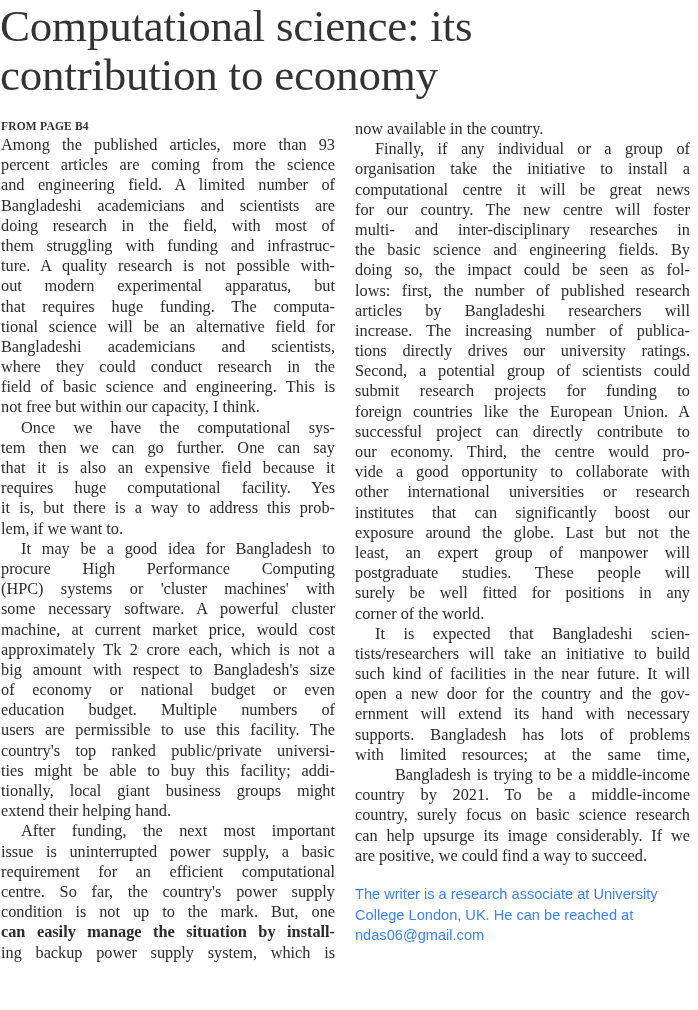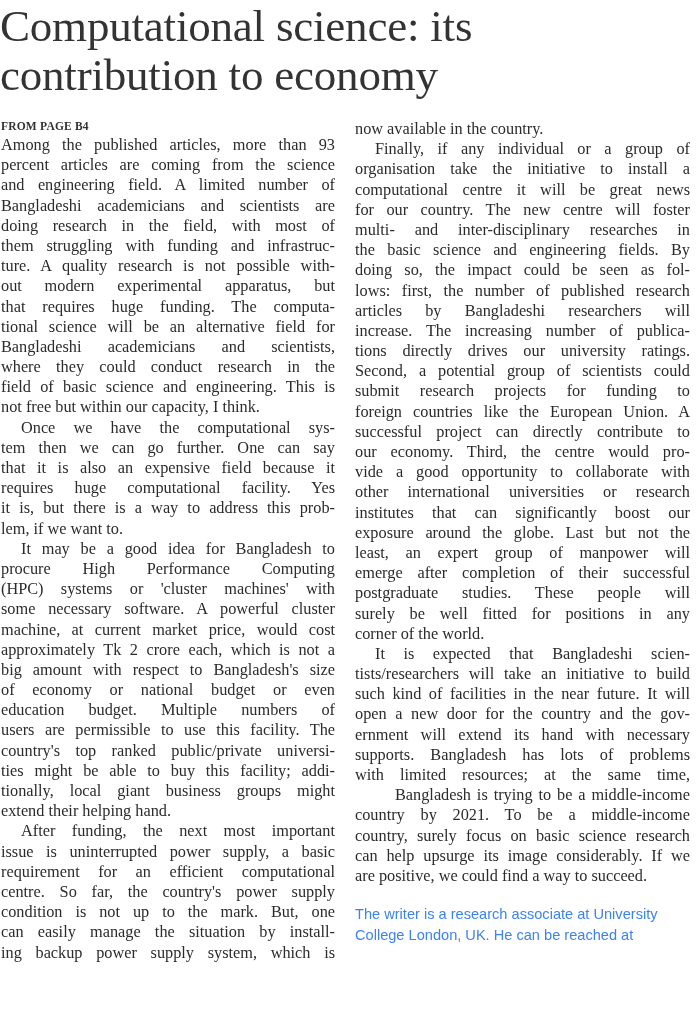--- a/index.html
+++ b/index.html
@@ -128,21 +128,21 @@
       <span class="line" style="white-space: normal; word-spacing: 0px;">users are permissible to use this facility. The</span>
       <span class="line" style="white-space: normal; word-spacing: 0px;">country's top ranked public/private universi-</span>
       <span class="line" style="white-space: normal; word-spacing: 0px;">ties might be able to buy this facility; addi-</span>
       <span class="line" style="white-space: normal; word-spacing: 0px;">tionally, local giant business groups might</span>
       <span class="line last" style="white-space: normal; word-spacing: 0px; text-align: center;">extend their helping hand.</span>
       <span class="line indent" style="white-space: normal; word-spacing: 0px;">After funding, the next most important</span>
       <span class="line" style="white-space: normal; word-spacing: 0px;">issue is uninterrupted power supply, a basic</span>
       <span class="line" style="white-space: normal; word-spacing: 0px;">requirement for an efficient computational</span>
       <span class="line" style="white-space: normal; word-spacing: 0px;">centre. So far, the country's power supply</span>
       <span class="line" style="white-space: normal; word-spacing: 0px;">condition is not up to the mark. But, one</span>
-      <span class="line" style="white-space: normal; word-spacing: 0px;">can easily manage the situation by install-</span>
+      <span class="line" style="white-space: normal; word-spacing: 0px; font-weight: bold;">can easily manage the situation by install-</span>
       <span class="line" style="white-space: normal; word-spacing: 0px;">ing backup power supply system, which is</span>
     </div>
 </div>
 
 <div class="col col-right">
   <div id="right-lines">
       <span class="line last" style="white-space: normal; word-spacing: 0px;">now available in the country.</span>
       <span class="line indent" style="white-space: normal; word-spacing: 0px;">Finally, if any individual or a group of</span>
       <span class="line" style="white-space: normal; word-spacing: 0px;">organisation take the initiative to install a</span>
       <span class="line" style="white-space: normal; word-spacing: 0px;">computational centre it will be great news</span>
@@ -157,34 +157,34 @@
       <span class="line" style="white-space: normal; word-spacing: 0px;">Second, a potential group of scientists could</span>
       <span class="line" style="white-space: normal; word-spacing: 0px;">submit research projects for funding to</span>
       <span class="line" style="white-space: normal; word-spacing: 0px;">foreign countries like the European Union. A</span>
       <span class="line" style="white-space: normal; word-spacing: 0px;">successful project can directly contribute to</span>
       <span class="line" style="white-space: normal; word-spacing: 0px;">our economy. Third, the centre would pro-</span>
       <span class="line" style="white-space: normal; word-spacing: 0px;">vide a good opportunity to collaborate with</span>
       <span class="line" style="white-space: normal; word-spacing: 0px;">other international universities or research</span>
       <span class="line" style="white-space: normal; word-spacing: 0px;">institutes that can significantly boost our</span>
       <span class="line" style="white-space: normal; word-spacing: 0px;">exposure around the globe. Last but not the</span>
       <span class="line" style="white-space: normal; word-spacing: 0px;">least, an expert group of manpower will</span>
-      <span class="line" style="white-space: normal; word-spacing: 0px;">emerge after completion of their successful</span>
       <span class="line" style="white-space: normal; word-spacing: 0px;">postgraduate studies. These people will</span>
       <span class="line" style="white-space: normal; word-spacing: 0px;">surely be well fitted for positions in any</span>
       <span class="line last" style="white-space: normal; word-spacing: 0px;">corner of the world.</span>
       <span class="line indent" style="white-space: normal; word-spacing: 0px;">It is expected that Bangladeshi scien-</span>
       <span class="line" style="white-space: normal; word-spacing: 0px;">tists/researchers will take an initiative to build</span>
       <span class="line" style="white-space: normal; word-spacing: 0px;">such kind of facilities in the near future. It will</span>
       <span class="line" style="white-space: normal; word-spacing: 0px;">open a new door for the country and the gov-</span>
       <span class="line" style="white-space: normal; word-spacing: 0px;">ernment will extend its hand with necessary</span>
       <span class="line" style="white-space: normal; word-spacing: 0px;">supports. Bangladesh has lots of problems</span>
       <span class="line" style="white-space: normal; word-spacing: 0px;">with limited resources; at the same time,</span>
       <span class="line" style="white-space: normal; word-spacing: 0px; margin-left: 40px;">Bangladesh is trying to be a middle-income</span>
       <span class="line" style="white-space: normal; word-spacing: 0px;">country by 2021. To be a middle-income</span>
       <span class="line" style="white-space: normal; word-spacing: 0px;">country, surely focus on basic science research</span>
       <span class="line" style="white-space: normal; word-spacing: 0px;">can help upsurge its image considerably. If we</span>
       <span class="line last" style="white-space: normal; word-spacing: 0px;">are positive, we could find a way to succeed.</span>
     </div>
   <div class="byline">
     <span class="bl-line">The writer is a research associate at University</span>
     <span class="bl-line">College London, UK. He can be reached at</span>
+    <span class="bl-line">ndas06@gmail.com</span>
   </div>
 </div>
 
 </body></html>

